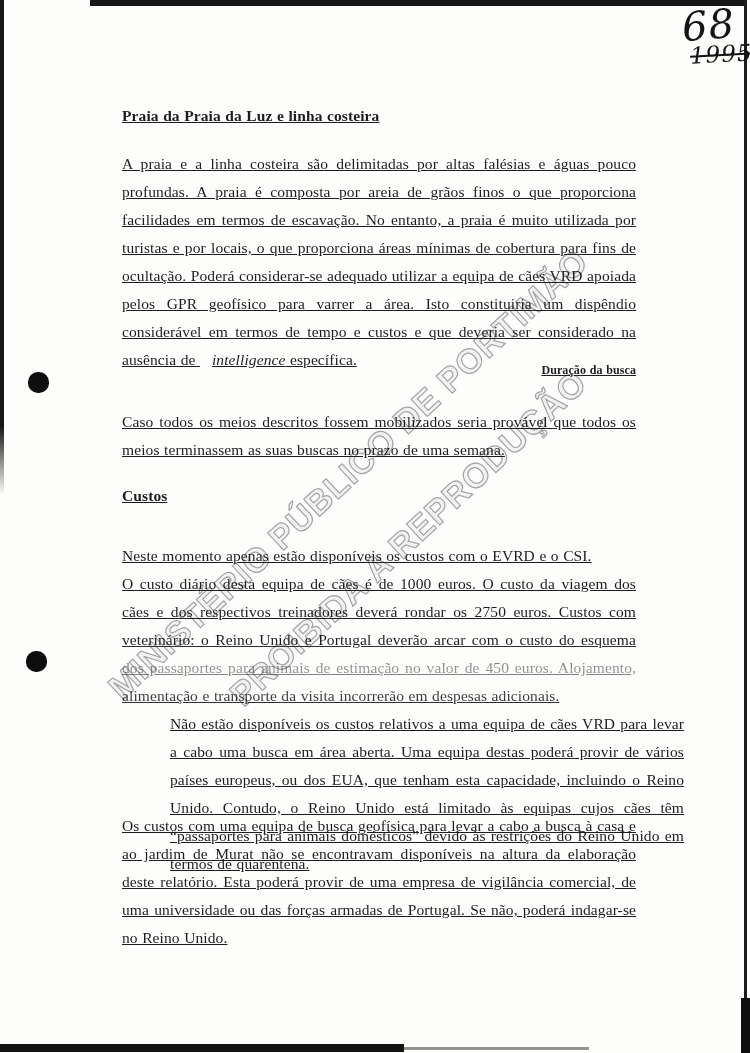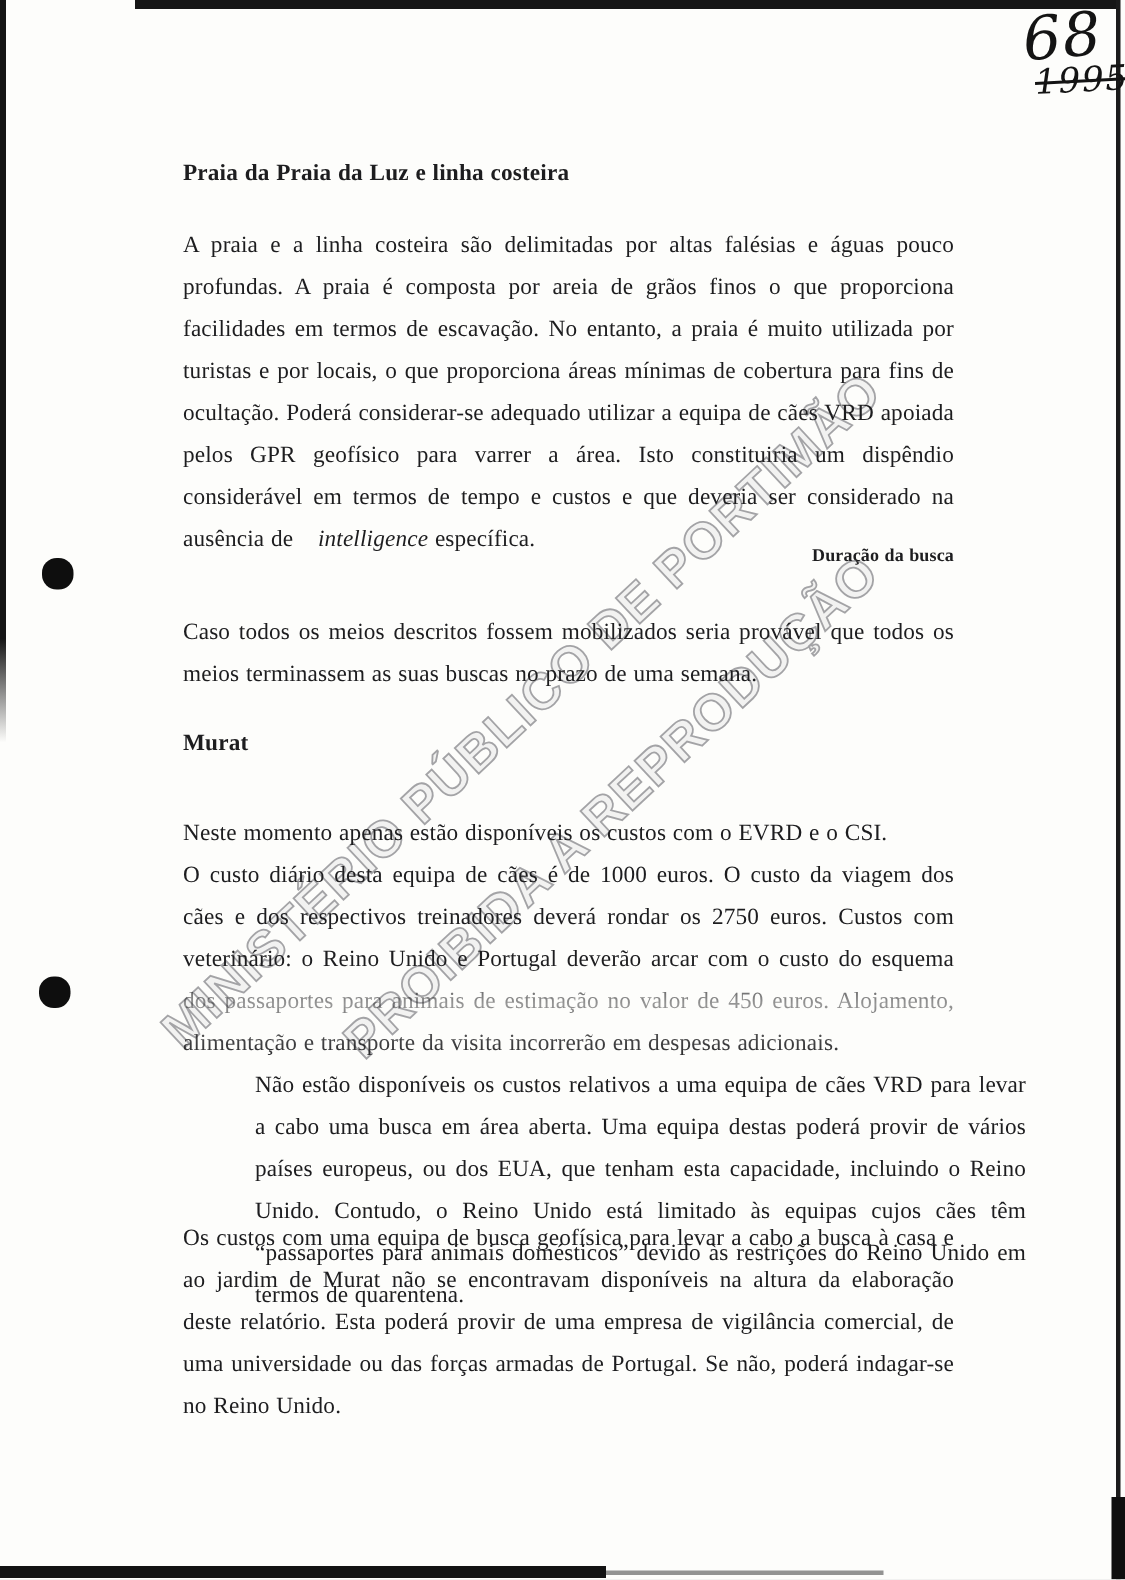--- a/index.html
+++ b/index.html
@@ -51,20 +51,21 @@
     -webkit-text-stroke:1.2px rgba(148,148,152,0.85);
     pointer-events:none;
   }
 
   
   .doc-block {
     position:absolute; left:122px; width:514px;
     font-size:15.5px; line-height:28px;
     text-align:justify; letter-spacing:0.1px; word-spacing:0.5px;
     margin:0;
+    text-decoration:underline;
   }
   .doc-heading { font-weight:bold; text-align:left; }
   .t-title { top:102px; }
   .t-para1 { top:150px; }
   .t-head2 { top:356px; }
   .t-para2 { top:408px; }
   .t-head3 { top:482px; }
   .t-para3 { top:542px;
     -webkit-mask-image:linear-gradient(to bottom, #000 0%, #000 60%, rgba(0,0,0,0.45) 76%, rgba(0,0,0,0.75) 86%, #000 100%);
             mask-image:linear-gradient(to bottom, #000 0%, #000 60%, rgba(0,0,0,0.45) 76%, rgba(0,0,0,0.75) 86%, #000 100%);
@@ -97,21 +98,21 @@
   </div>
 
   <h1 class="doc-block doc-heading t-title" style="font-size:15.5px;">Praia da Praia da Luz e linha costeira</h1>
 
   <p class="doc-block t-para1"><span>A praia e a linha costeira são delimitadas por altas falésias e águas pouco profundas. A praia é composta por areia de grãos finos o que proporciona facilidades em termos de escavação. No entanto, a praia é muito utilizada por turistas e por locais, o que proporciona áreas mínimas de cobertura para fins de ocultação. Poderá considerar-se adequado utilizar a equipa de cães VRD apoiada pelos GPR geofísico para varrer a área. Isto constituiria um dispêndio considerável em termos de tempo e custos e que deveria ser considerado na ausência de </span><span class="italic-word">intelligence</span><span> específica.</span></p>
 
   <h2 class="doc-block doc-heading t-head2" style="font-size:12px;text-align:right;">Duração da busca</h2>
 
   <p class="doc-block t-para2">Caso todos os meios descritos fossem mobilizados seria provável que todos os meios terminassem as suas buscas no prazo de uma semana.</p>
 
-  <h2 class="doc-block doc-heading t-head3" style="font-size:15.5px;">Murat</h2>
+  <h2 class="doc-block doc-heading t-head3" style="font-size:15.5px;">Custos</h2>
 
   <p class="doc-block t-para3"><span>Neste momento apenas estão disponíveis os custos com o EVRD e o CSI.</span><br><span>O custo diário desta equipa de cães é de 1000 euros. O custo da viagem dos cães e dos respectivos treinadores deverá rondar os 2750 euros. Custos com veterinário: o Reino Unido e Portugal deverão arcar com o custo do esquema dos passaportes para animais de estimação no valor de 450 euros. Alojamento, alimentação e transporte da visita incorrerão em despesas adicionais.</span></p>
 
   <p class="doc-block t-para4">Não estão disponíveis os custos relativos a uma equipa de cães VRD para levar a cabo uma busca em área aberta. Uma equipa destas poderá provir de vários países europeus, ou dos EUA, que tenham esta capacidade, incluindo o Reino Unido. Contudo, o Reino Unido está limitado às equipas cujos cães têm “passaportes para animais domésticos” devido às restrições do Reino Unido em termos de quarentena.</p>
 
   <p class="doc-block t-para5">Os custos com uma equipa de busca geofísica para levar a cabo a busca à casa e ao jardim de Murat não se encontravam disponíveis na altura da elaboração deste relatório. Esta poderá provir de uma empresa de vigilância comercial, de uma universidade ou das forças armadas de Portugal. Se não, poderá indagar-se no Reino Unido.</p>
 
 </div>
 
 </body></html>

